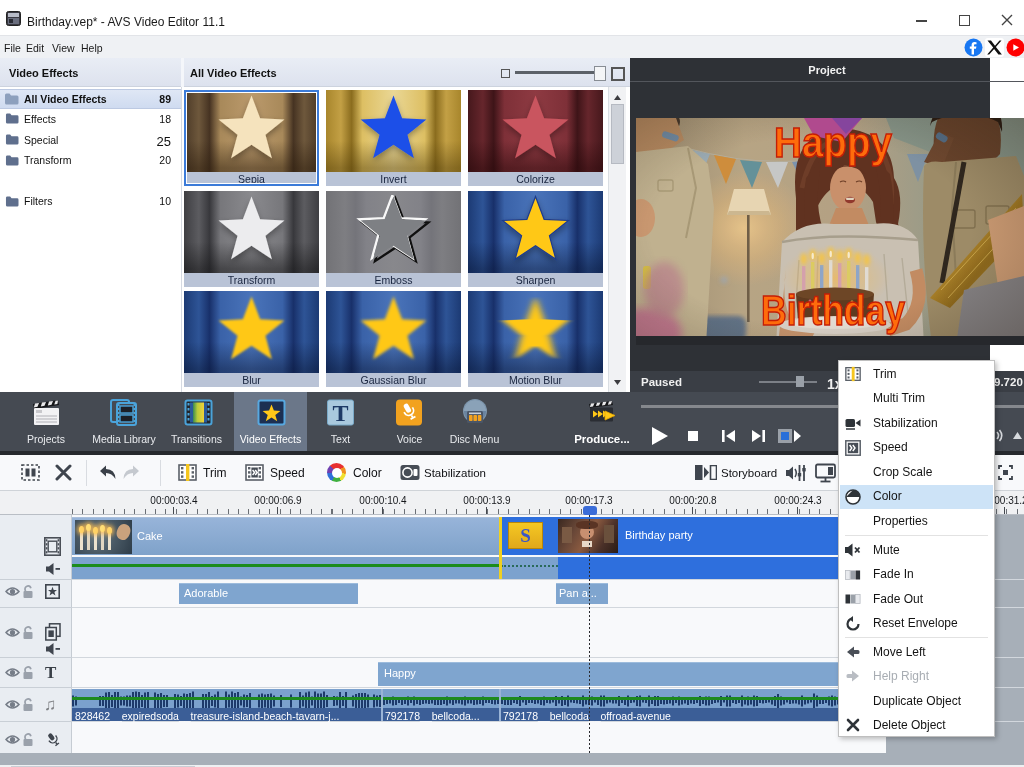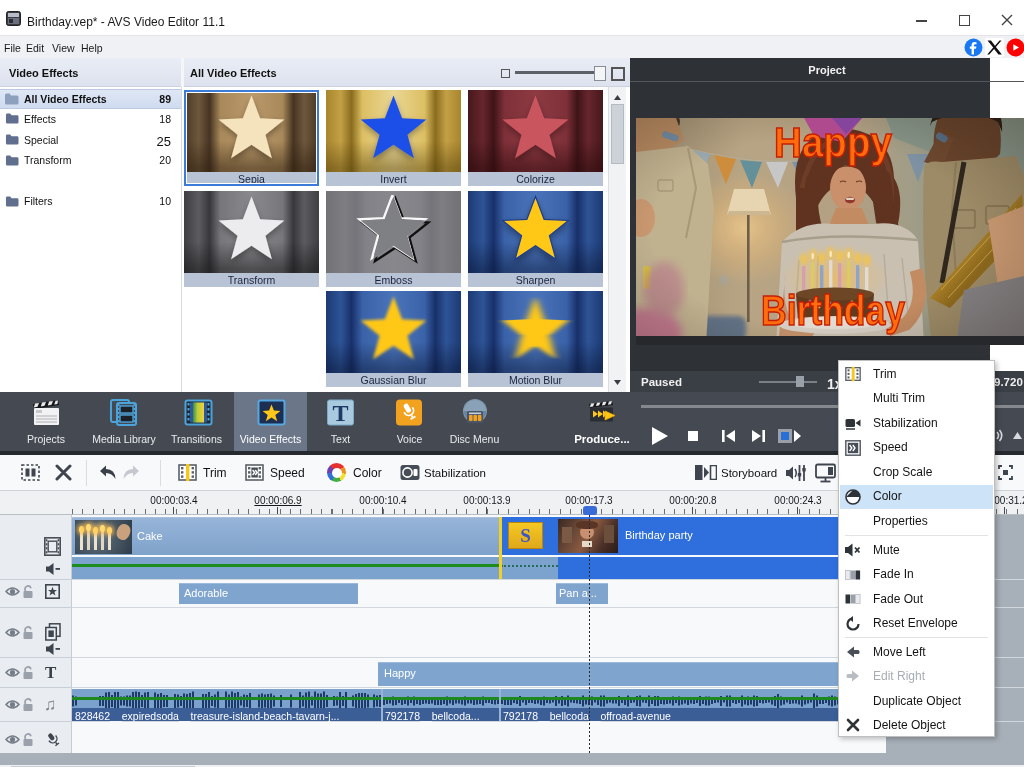--- a/index.html
+++ b/index.html
@@ -172,20 +172,28 @@
         </div>
     <div class="cap">Emboss</div>
   </div>
   <div class="tile" style="left:284px;top:104px;">
     <div class="timg t-blue">
           <svg class="starsvg" width="79" height="77" viewBox="0 0 100 100">
             <use href="#star" fill="#ffc818" stroke="#1e3c8c" stroke-width="1.6" filter="url(#fsh)"></use>
           </svg>
         </div>
     <div class="cap">Sharpen</div>
+  </div>
+  <div class="tile" style="left:0px;top:204px;">
+    <div class="timg t-blue">
+          <svg class="starsvg" width="79" height="77" viewBox="0 0 100 100">
+            <use href="#star" fill="#ffc818" filter="url(#fb1)"></use>
+          </svg>
+        </div>
+    <div class="cap">Blur</div>
   </div>
   <div class="tile" style="left:142px;top:204px;">
     <div class="timg t-blue">
           <svg class="starsvg" width="79" height="77" viewBox="0 0 100 100">
             <use href="#star" fill="#ffc818" filter="url(#fb2)"></use>
           </svg>
         </div>
     <div class="cap">Gaussian Blur</div>
   </div>
   <div class="tile" style="left:284px;top:204px;">
@@ -612,21 +620,21 @@
   <svg class="abs" style="left:998px;top:10px;" width="15" height="15" viewBox="0 0 15 15">
     <g stroke="#3f454e" stroke-width="1.8" fill="none">
       <path d="M1 4 V1 H4 M11 1 H14 V4 M14 11 V14 H11 M4 14 H1 V11"></path>
     </g>
     <rect x="5" y="5" width="5" height="5" fill="#3f454e"></rect>
   </svg>
 </div>
 
 <div class="abs" style="left:0;top:483px;width:1024px;height:24px;background:#f0f1f3;border-bottom:1px solid #b9bec5;box-sizing:border-box;" id="ruler">
   <div class="abs rl" style="left:134px;">00:00:03.4</div>
-  <div class="abs rl" style="left:238px;text-decoration:underline;">00:00:06.9</div>
+  <div class="abs rl" style="left:238px;">00:00:06.9</div>
   <div class="abs rl" style="left:343px;">00:00:10.4</div>
   <div class="abs rl" style="left:447px;">00:00:13.9</div>
   <div class="abs rl" style="left:549px;">00:00:17.3</div>
   <div class="abs rl" style="left:653px;">00:00:20.8</div>
   <div class="abs rl" style="left:758px;">00:00:24.3</div>
   <div class="abs rl" style="left:862px;">00:00:27.8</div>
   <div class="abs rl" style="left:964px;">00:00:31.2</div>
   <div class="abs" style="left:72px;top:18px;width:952px;height:5px;background:repeating-linear-gradient(to right,#6a6e74 0 1px,transparent 1px 10.38px);"></div>
   <div class="abs mt" style="left:173px;"></div>
       <div class="abs mt" style="left:277px;"></div>
@@ -1127,18 +1135,18 @@
   <div class="abs" style="left:34px;top:104px;">Crop Scale</div>
   <div class="abs" style="left:34px;top:128px;">Color</div>
   <div class="abs" style="left:34px;top:153px;">Properties</div>
   <div class="abs" style="left:6px;top:174px;width:143px;height:1px;background:#e2e2e2;"></div>
   <div class="abs" style="left:34px;top:182px;">Mute</div>
   <div class="abs" style="left:34px;top:206px;">Fade In</div>
   <div class="abs" style="left:34px;top:231px;">Fade Out</div>
   <div class="abs" style="left:34px;top:255px;">Reset Envelope</div>
   <div class="abs" style="left:6px;top:276px;width:143px;height:1px;background:#e2e2e2;"></div>
   <div class="abs" style="left:34px;top:284px;">Move Left</div>
-  <div class="abs" style="left:34px;top:308px;color:#a8adb3;">Edit Right</div>
+  <div class="abs" style="left:34px;top:308px;color:#a8adb3;">Help Right</div>
   <div class="abs" style="left:34px;top:333px;">Duplicate Object</div>
   <div class="abs" style="left:34px;top:357px;">Delete Object</div>
 </div>
 
 </div>
 
 </body></html>

